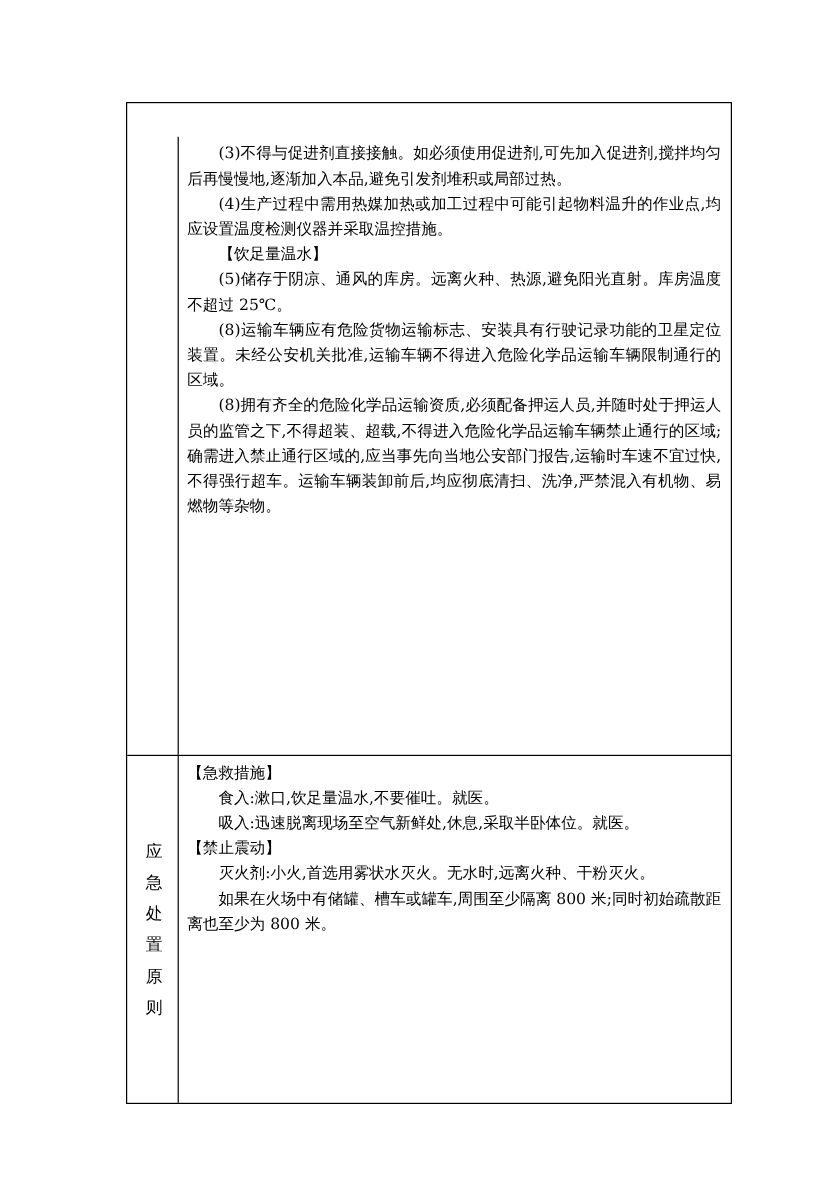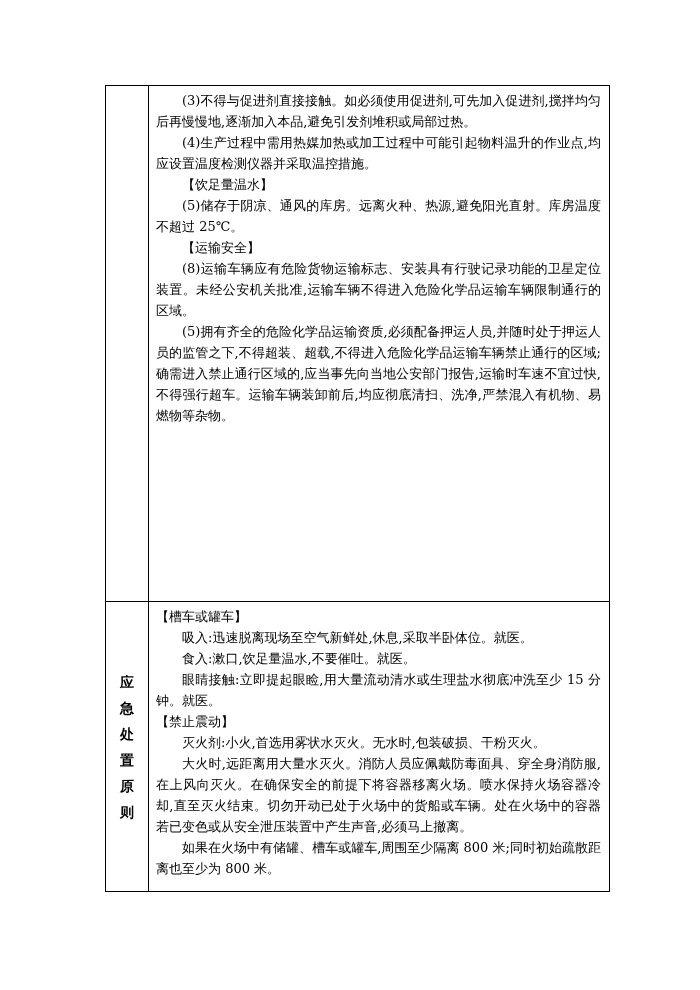--- a/index.html
+++ b/index.html
@@ -24,37 +24,37 @@
     border: 1px solid #000000;
     box-sizing: border-box;
   }
   .doc-row {
     display: flex;
     box-sizing: border-box;
   }
   .doc-row + .doc-row {
     border-top: 1px solid #000000;
   }
-  .row-1 { height: 515px; }
+  .row-1 { height: 515px; margin-top: 28px; }
   .row-2 { height: 290px; }
   .cell-label {
     width: 43px;
     flex: 0 0 43px;
     border-right: 1px solid #000000;
     box-sizing: border-box;
     display: flex;
     align-items: center;
     justify-content: center;
   }
   .label-text {
     width: 17px;
     font-size: 14px;
-    font-weight: bold;
+    font-weight: normal;
     line-height: 26px;
-    text-align: center;
+    text-align: right;
     word-break: break-all;
   }
   .cell-content {
     flex: 1 1 auto;
     box-sizing: border-box;
     padding: 4px 8px 3px 7px;
     overflow: hidden;
   }
   .cell-content p {
     margin: 0;
@@ -77,36 +77,33 @@
 
     <div class="doc-row row-1">
       <div class="cell-label">
         <div class="label-text"></div>
       </div>
       <div class="cell-content">
         <p class="indent">(3)不得与促进剂直接接触。如必须使用促进剂,可先加入促进剂,搅拌均匀后再慢慢地,逐渐加入本品,避免引发剂堆积或局部过热。</p>
         <p class="indent">(4)生产过程中需用热媒加热或加工过程中可能引起物料温升的作业点,均应设置温度检测仪器并采取温控措施。</p>
         <p class="indent">【饮足量温水】</p>
         <p class="indent">(5)储存于阴凉、通风的库房。远离火种、热源,避免阳光直射。库房温度不超过 25℃。</p>
-        <p class="indent">【运输安全】</p>
         <p class="indent">(8)运输车辆应有危险货物运输标志、安装具有行驶记录功能的卫星定位装置。未经公安机关批准,运输车辆不得进入危险化学品运输车辆限制通行的区域。</p>
-        <p class="indent">(5)拥有齐全的危险化学品运输资质,必须配备押运人员,并随时处于押运人员的监管之下,不得超装、超载,不得进入危险化学品运输车辆禁止通行的区域;确需进入禁止通行区域的,应当事先向当地公安部门报告,运输时车速不宜过快,不得强行超车。运输车辆装卸前后,均应彻底清扫、洗净,严禁混入有机物、易燃物等杂物。</p>
+        <p class="indent">(8)拥有齐全的危险化学品运输资质,必须配备押运人员,并随时处于押运人员的监管之下,不得超装、超载,不得进入危险化学品运输车辆禁止通行的区域;确需进入禁止通行区域的,应当事先向当地公安部门报告,运输时车速不宜过快,不得强行超车。运输车辆装卸前后,均应彻底清扫、洗净,严禁混入有机物、易燃物等杂物。</p>
       </div>
     </div>
 
     <div class="doc-row row-2">
       <div class="cell-label">
         <div class="label-text">应急处置原则</div>
       </div>
       <div class="cell-content">
-        <p class="flush">【槽车或罐车】</p>
+        <p class="flush">【急救措施】</p>
+        <p class="indent">食入:漱口,饮足量温水,不要催吐。就医。</p>
         <p class="indent">吸入:迅速脱离现场至空气新鲜处,休息,采取半卧体位。就医。</p>
-        <p class="indent">食入:漱口,饮足量温水,不要催吐。就医。</p>
-        <p class="indent">眼睛接触:立即提起眼睑,用大量流动清水或生理盐水彻底冲洗至少 15 分钟。就医。</p>
         <p class="flush">【禁止震动】</p>
-        <p class="indent">灭火剂:小火,首选用雾状水灭火。无水时,包装破损、干粉灭火。</p>
-        <p class="indent">大火时,远距离用大量水灭火。消防人员应佩戴防毒面具、穿全身消防服,在上风向灭火。在确保安全的前提下将容器移离火场。喷水保持火场容器冷却,直至灭火结束。切勿开动已处于火场中的货船或车辆。处在火场中的容器若已变色或从安全泄压装置中产生声音,必须马上撤离。</p>
+        <p class="indent">灭火剂:小火,首选用雾状水灭火。无水时,远离火种、干粉灭火。</p>
         <p class="indent">如果在火场中有储罐、槽车或罐车,周围至少隔离 800 米;同时初始疏散距离也至少为 800 米。</p>
       </div>
     </div>
 
   </div>
 </div>
 
 </body></html>

